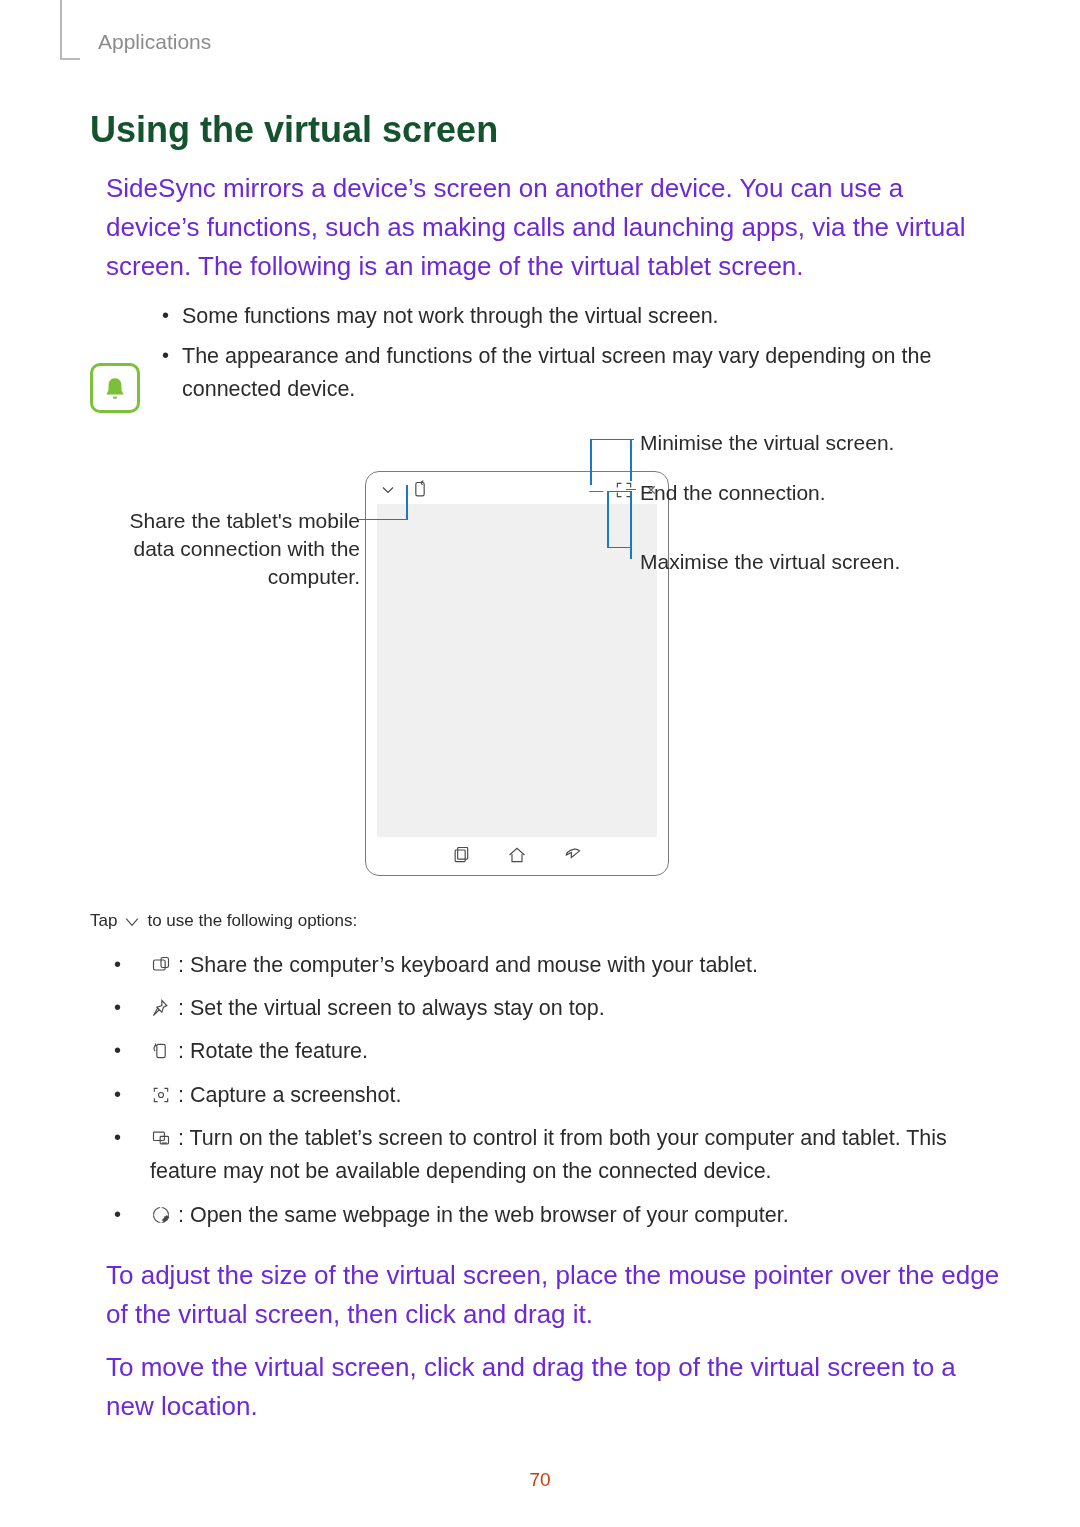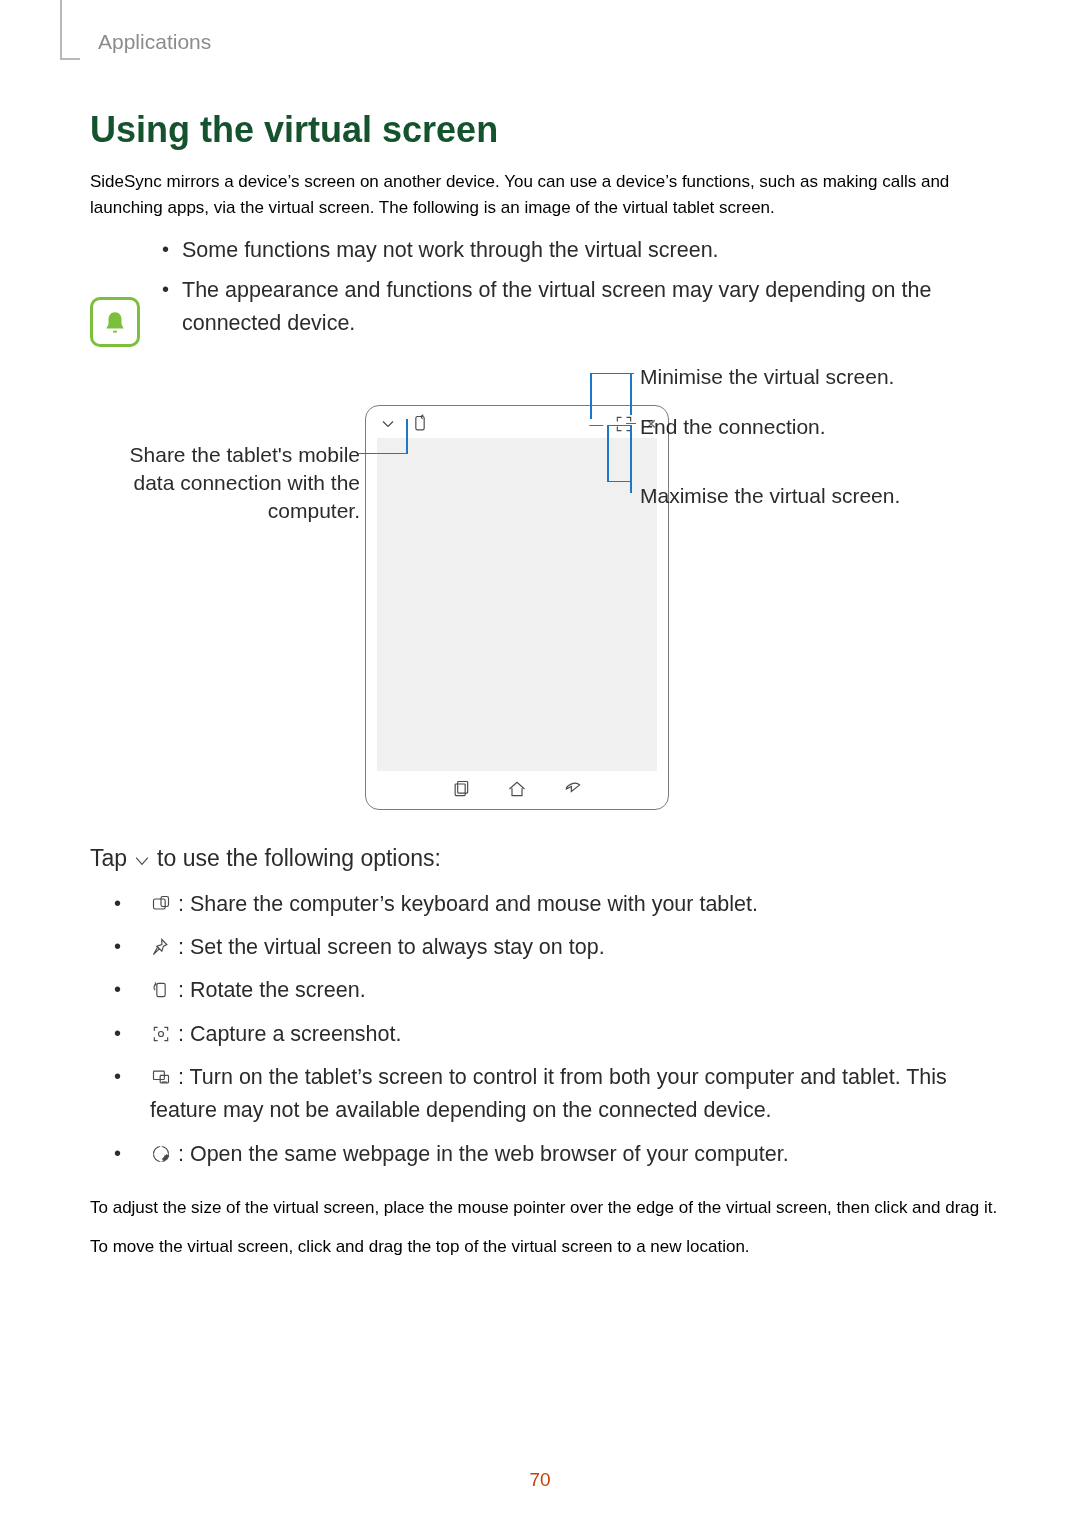--- a/index.html
+++ b/index.html
@@ -32,24 +32,24 @@
     color: #8c8c8c;
     margin-left: 8px;
   }
   h1.title {
     color: #14532d;
     font-weight: 700;
     font-size: 36px;
     margin: 55px 0 18px 0;
   }
   p.body {
-    font-size: 17px;
+    font-size: 26px;
     line-height: 1.5;
-    margin: 0 0 14px 0;
-    color: #000000;
+    margin: 0 0 14px 16px;
+    color: #6d28d9;
   }
   .note-block {
     display: flex;
     align-items: flex-end;
     gap: 18px;
     margin: 6px 0 18px 0;
   }
   .note-icon {
     flex: 0 0 auto;
     width: 44px;
@@ -135,24 +135,24 @@
     font-size: 21px;
     color: #2b2b2b;
     line-height: 1.35;
   }
   .callout.right { text-align: center; }
   .callout.left { text-align: right; }
   .line { position:absolute; background:#1d77c7; }
   .line.h { height:1.5px; }
   .line.v { width:1.5px; }
   .tap-line {
-    font-size: 23px;
+    font-size: 17px;
     margin: 4px 0 16px 0;
     display: flex;
-    align-items: flex-end;
+    align-items: flex-start;
     gap: 4px;
   }
   ul.opts {
     list-style: none;
     padding: 0;
     margin: 0 0 24px 0;
     font-size: 21.5px;
     line-height: 1.55;
   }
   ul.opts li {
@@ -301,21 +301,21 @@
             <path d="M13 3 L19 9 L15 11 L13 17 L8 12 L3 21 L4 20 L10 14 L7 11 L13 9 Z"></path>
           </svg>
         </span><span> : Set the virtual screen to always stay on top.</span>
     </li>
     <li>
       <span class="inline-icon">
           <svg viewBox="0 0 24 24">
             <rect x="7" y="4" width="10" height="16" rx="2"></rect>
             <path d="M6 5 C3 7 3 10 5 12 M5 3 l1 2 l-2 1"></path>
           </svg>
-        </span><span> : Rotate the screen.</span>
+        </span><span> : Rotate the feature.</span>
     </li>
     <li>
       <span class="inline-icon">
           <svg viewBox="0 0 24 24">
             <path d="M4 8 V4 H8 M16 4 H20 V8 M20 16 V20 H16 M8 20 H4 V16"></path>
             <circle cx="12" cy="12" r="3"></circle>
           </svg>
         </span><span> : Capture a screenshot.</span>
     </li>
     <li>

